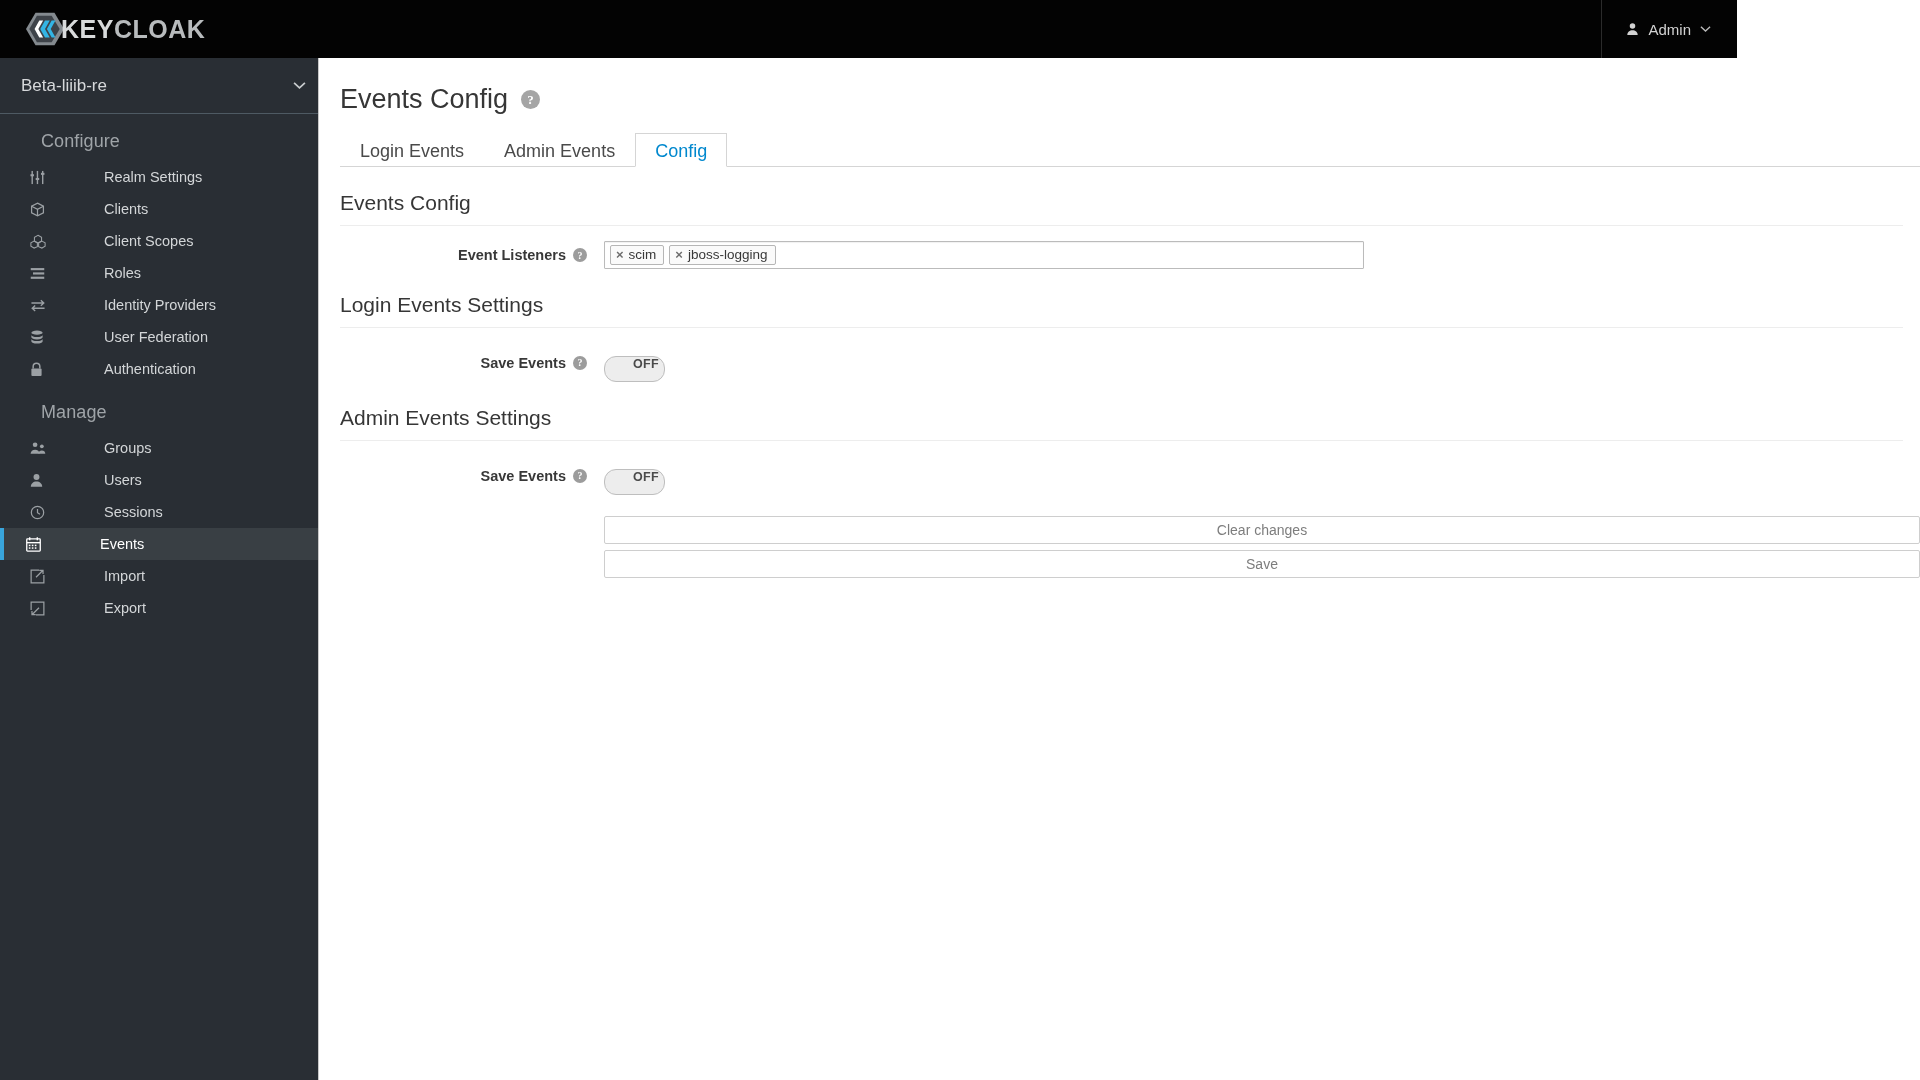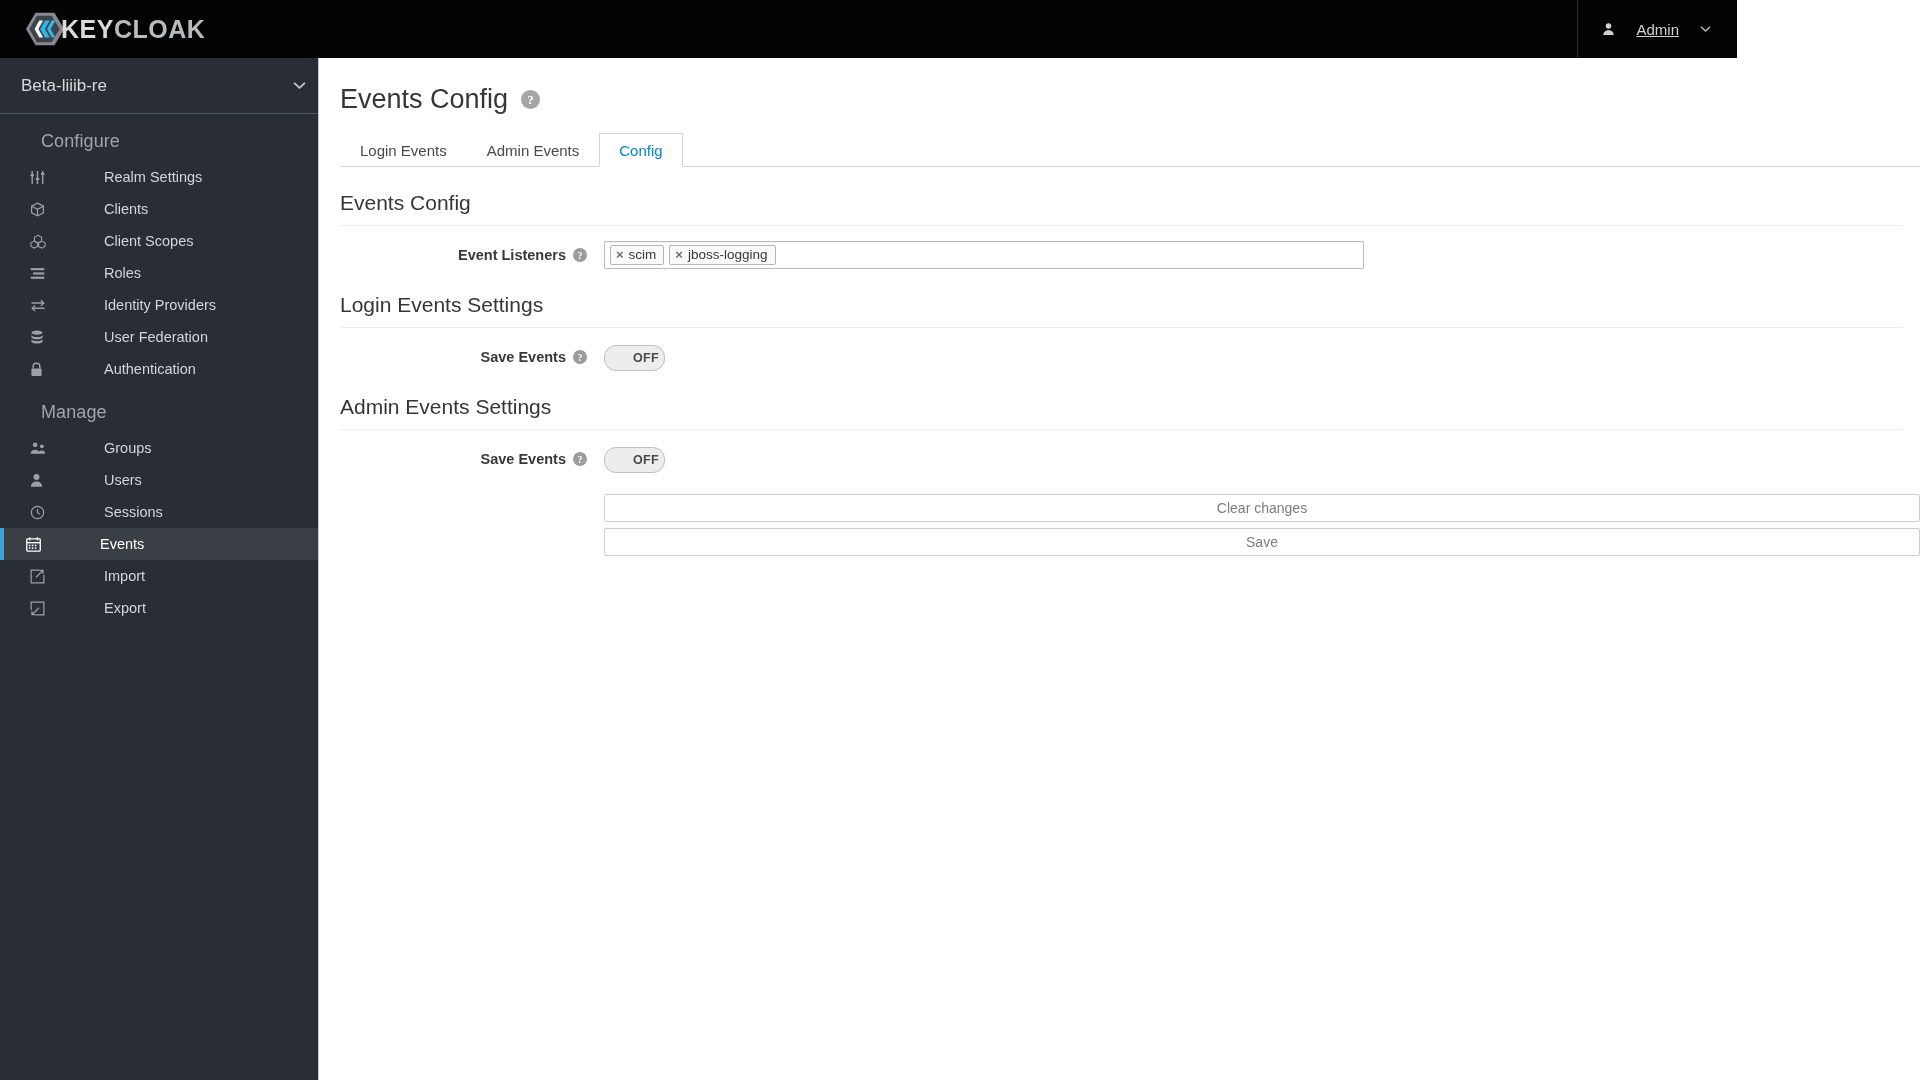--- a/index.html
+++ b/index.html
@@ -31,22 +31,22 @@
   }
   .brand-text .kc-light { color: #d8dadb; }
 
   .masthead-right {
     margin-left: auto; height: 58px;
     display: flex; align-items: center;
     border-left: 1px solid #2b2b2b;
     padding: 0 26px 0 24px;
   }
   .user-menu {
-    display: flex; align-items: center; gap: 21px;
-    color: #d2d2d2; font-size: 15px; cursor: pointer; text-decoration: underline;
+    display: flex; align-items: center; gap: 9px;
+    color: #d2d2d2; font-size: 15px; cursor: pointer;
   }
   .user-menu svg { display: block; }
 
   
   .sidebar {
     position: absolute; top: 58px; left: 0;
     width: 319px; height: 1022px;
     background: #292e34;
     border-right: 1px solid #c8c8c8;
   }
@@ -112,21 +112,21 @@
 
   
   .tabs {
     display: flex; align-items: flex-end;
     height: 36px; position: relative;
     border-bottom: 1px solid #d5d5d5;
     width: 1580px;
   }
   .tab {
     padding: 0 19px; height: 34px; line-height: 34px;
-    font-size: 15px; color: #4a4a4a; cursor: pointer;
+    font-size: 18px; color: #4a4a4a; cursor: pointer;
     border: 1px solid transparent;
     margin-bottom: -1px; background: transparent;
   }
   .tab.active {
     color: #0088ce; background: #fff;
     border-color: #d5d5d5; border-bottom-color: #fff; margin-top: 35px;
   }
 
   
   .section { margin-top: 24px; }
@@ -169,21 +169,21 @@
     border-radius: 2px; padding: 1px 7px 2px 5px;
     font-size: 13.5px; color: #383838; cursor: default;
   }
   .chip-x {
     color: #6d6d6d; font-size: 13px; cursor: pointer;
     line-height: 1; font-weight: bold;
   }
 
   
   .toggle {
-    display: inline-flex; align-items: center;
+    display: inline-flex; align-items: flex-start;
     height: 26px; width: 61px; cursor: pointer;
     border: 1px solid #bebebe; border-radius: 12px;
     overflow: hidden; background: #ededed;
   }
   .toggle-knob {
     width: 23px; background: #fdfdfd;
     border-right: 1px solid #bebebe;
   }
   .toggle-text {
     flex: 1; display: flex; align-items: center;

